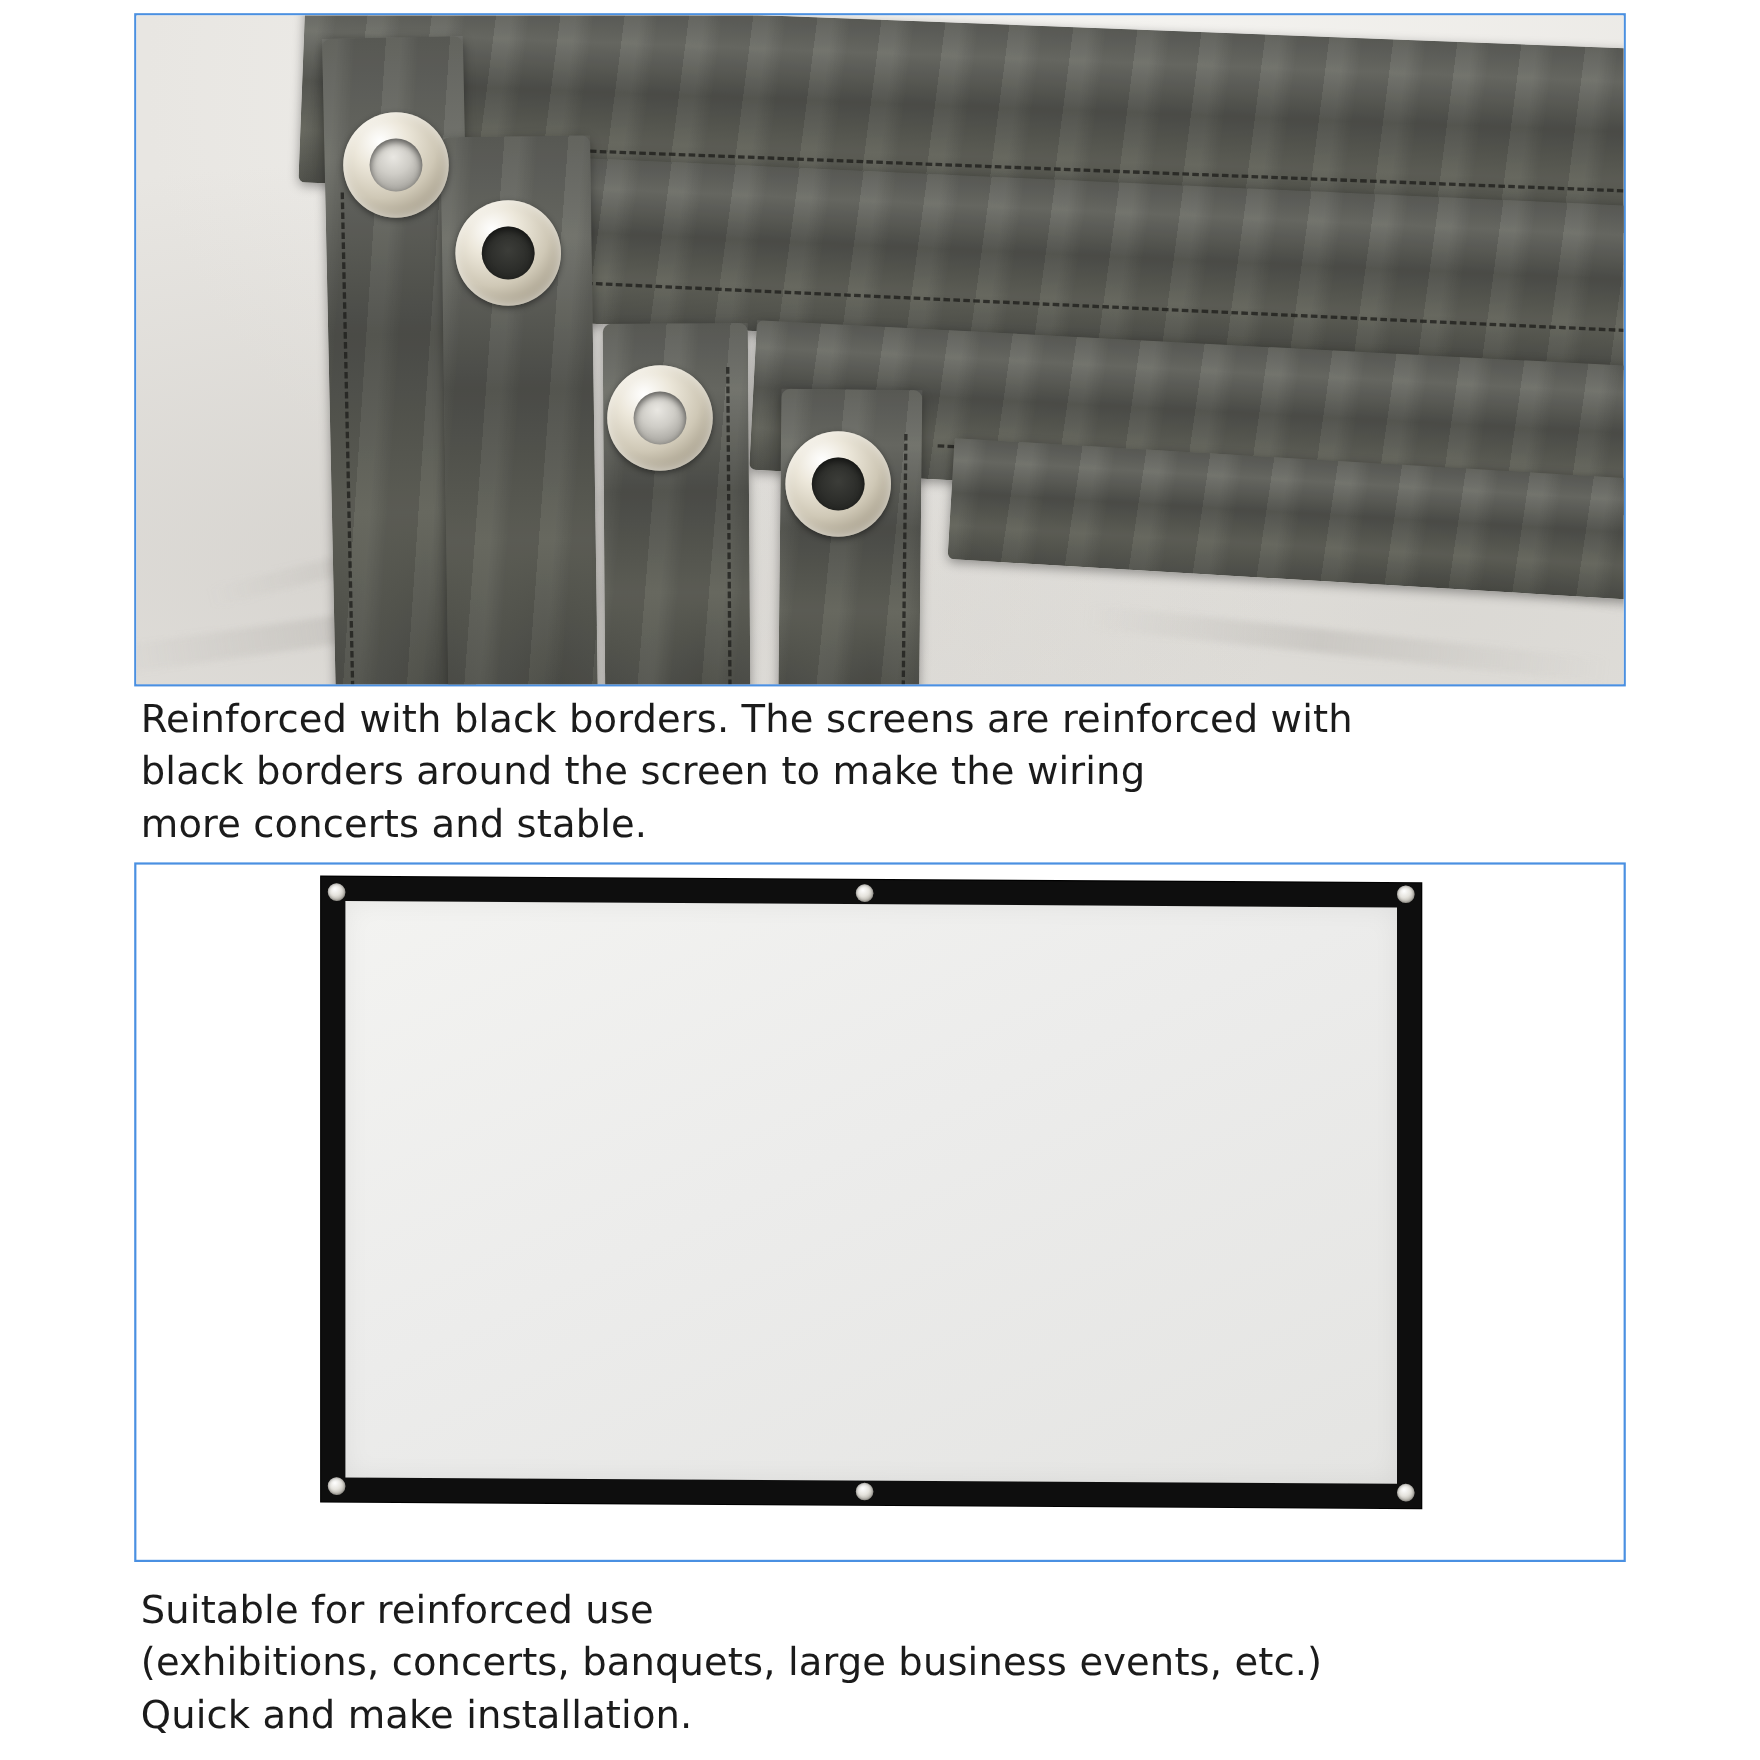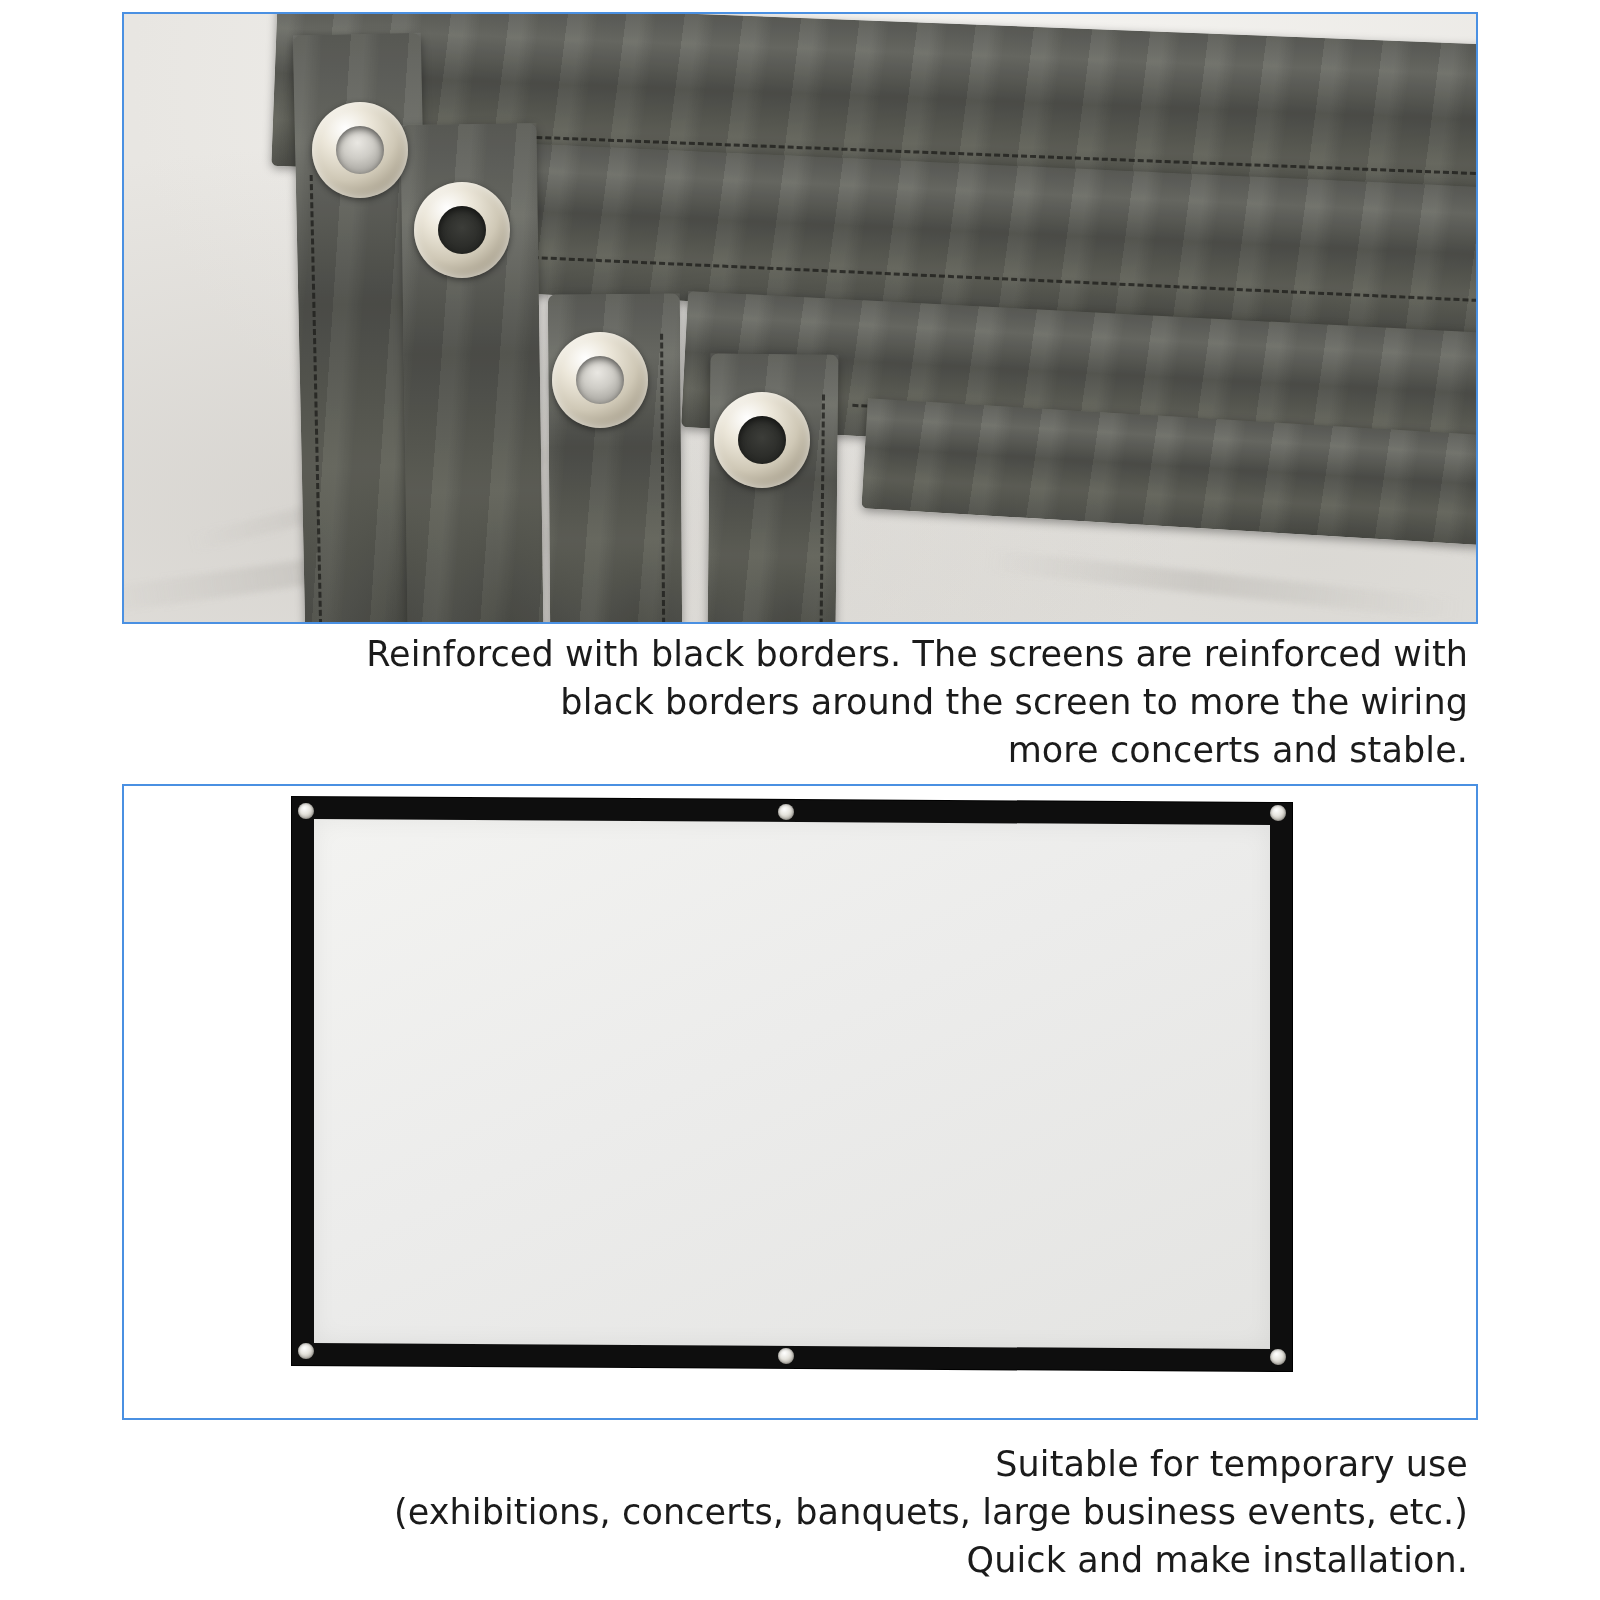--- a/index.html
+++ b/index.html
@@ -103,21 +103,20 @@
 
   
   .caption {
     position: absolute;
     left: 128px;
     width: 1340px;
     color: #1b1b1b;
     font-size: 35px;
     line-height: 48px;
     letter-spacing: 0.1px;
-    text-align: right;
   }
   .caption-1 { top: 630px; }
   .caption-2 { top: 1440px; }
   .caption .line { display: block; white-space: nowrap; }
 
   
   .panel-screen {
     position: absolute;
     left: 122px;
     top: 784px;
@@ -222,37 +221,37 @@
 
       <div class="grommet" style="left:590px; top:378px; width:96px; height:96px;">
         <div class="hole dark" style="width:48px; height:48px;"></div>
       </div>
 
     </div>
   </div>
 
   <div class="caption caption-1">
     <span class="line">Reinforced with black borders. The screens are reinforced with</span>
-    <span class="line">black borders around the screen to more the wiring</span>
+    <span class="line">black borders around the screen to make the wiring</span>
     <span class="line">more concerts and stable.</span>
   </div>
 
   <div class="panel-screen">
     <div class="screen-outer">
       <div class="screen-inner"></div>
 
       <div class="eyelet" style="left:6px;   top:6px;"></div>
       <div class="eyelet" style="left:486px; top:4px;"></div>
       <div class="eyelet" style="left:978px; top:2px;"></div>
 
       <div class="eyelet" style="left:6px;   top:546px;"></div>
       <div class="eyelet" style="left:486px; top:548px;"></div>
       <div class="eyelet" style="left:978px; top:546px;"></div>
     </div>
   </div>
 
   <div class="caption caption-2">
-    <span class="line">Suitable for temporary use</span>
+    <span class="line">Suitable for reinforced use</span>
     <span class="line">(exhibitions, concerts, banquets, large business events, etc.)</span>
     <span class="line">Quick and make installation.</span>
   </div>
 
 </div>
 
 </body></html>

